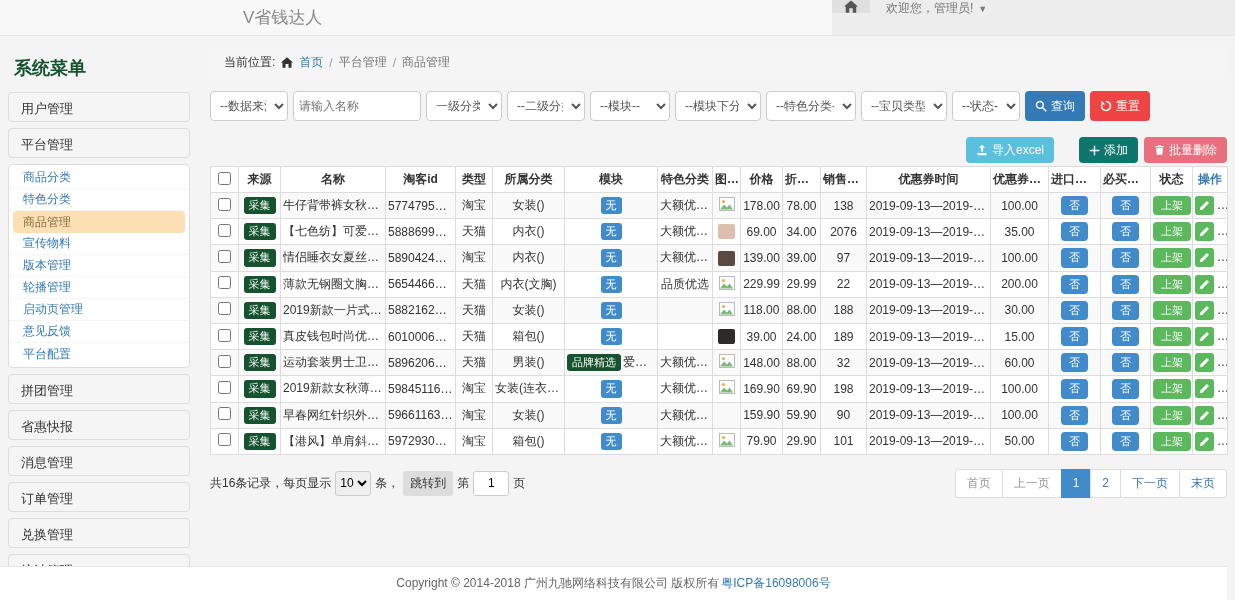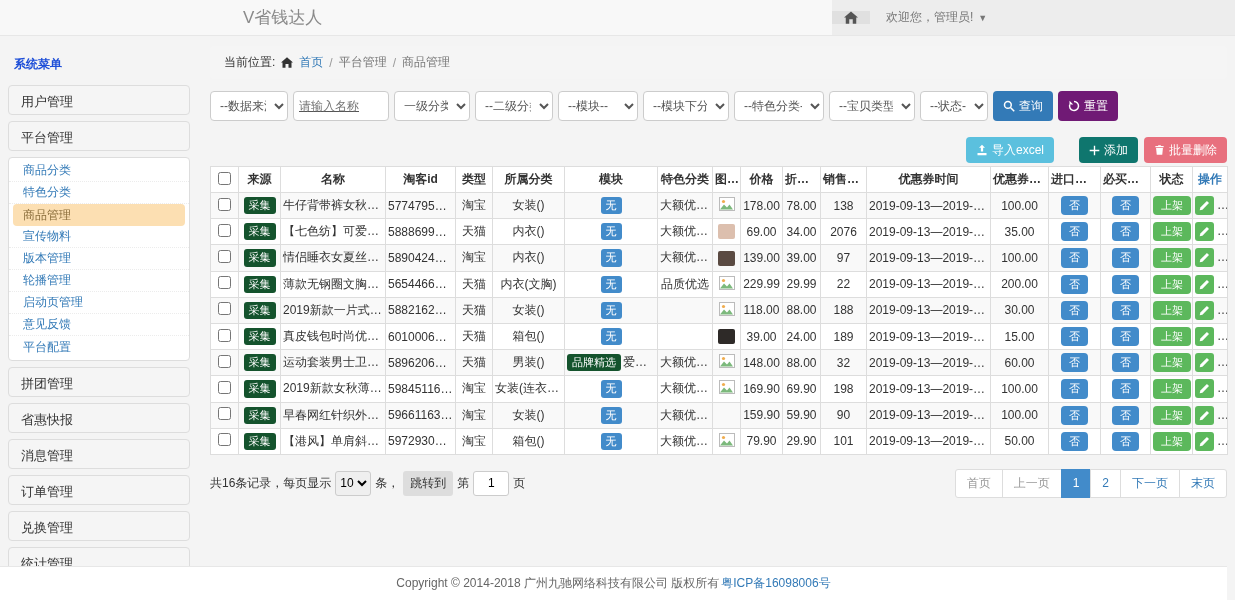--- a/index.html
+++ b/index.html
@@ -2,50 +2,50 @@
 <html><head>
 <meta charset="utf-8">
 <style>
   * { box-sizing: border-box; margin: 0; padding: 0; }
   html,body { width:1235px; height:600px; overflow:hidden; }
   body { font-family:"Liberation Sans","DejaVu Sans",sans-serif; background:#f4f4f4; color:#333; position:relative; }
 
   
   .topbar { height:36px; background:#f8f8f8; border-bottom:1px solid #e7e7e7; display:flex; align-items:center; }
   .brand { margin-left:243px; font-size:17px; color:#8a8a8a; }
-  .top-right { margin-left:auto; display:flex; align-items:center; height:100%; background:#ededed; }
+  .top-right { margin-left:auto; display:flex; align-items:flex-start; height:100%; background:#ededed; }
   .home-btn { width:38px; background:#e0e0e0; display:flex; align-items:center; justify-content:center; cursor:pointer; }
   .welcome { display:flex; align-items:center; gap:5px; padding:0 16px; width:365px; font-size:12px; color:#777; cursor:pointer; }
   .caret { font-size:9px; color:#777; }
 
   
   .page { display:flex; padding:10px 8px 0 8px; }
   .sidebar { width:182px; flex:none; }
-  .sidebar-title { color:#1d4ed8; font-size:12px; font-weight:bold; padding:10px 6px 12px 6px; }
+  .sidebar-title { color:#14532d; font-size:18px; font-weight:bold; padding:10px 6px 12px 6px; }
   .menu-header { background:#f5f5f5; border:1px solid #ddd; border-radius:4px; padding:7px 12px; font-size:13px; color:#333; margin-bottom:6px; height:30px; cursor:pointer; }
   .submenu { background:#fff; border:1px solid #ddd; border-radius:4px; margin-bottom:6px; padding:2px 0; }
   .submenu-item { padding:4px 14px; height:22px; font-size:12px; color:#337ab7; border-bottom:1px dotted #ececec; cursor:pointer; display:flex; align-items:center; }
   .submenu-item:last-child { border-bottom:none; }
   .submenu-item.active { background:#fcdfb2; border-radius:4px; margin:0 4px; padding:4px 10px; color:#8a6d3b; border-bottom:none; }
 
   .main { flex:1; margin-left:20px; min-width:0; }
 
   
   .breadcrumb { background:#f5f5f5; border-radius:4px; padding:8px 14px; font-size:12px; display:flex; align-items:center; gap:6px; margin-bottom:12px; }
   .crumb-home { color:#337ab7; cursor:pointer; }
   .crumb-sep { color:#999; }
   .crumb-item { color:#777; }
 
   
   .filters { display:flex; gap:5px; align-items:center; }
   .filters select, .filters input[type=text] { height:30px; border:1px solid #ccc; border-radius:4px; font-size:12px; color:#555; background:#fff; padding:0 5px; }
   .btn { border:none; border-radius:4px; color:#fff; font-size:12px; display:inline-flex; align-items:center; gap:4px; cursor:pointer; padding:0 10px; height:30px; }
   .btn svg { flex:none; }
   .btn-query { background:#337ab7; }
-  .btn-reset { background:#701a75; }
+  .btn-reset { background:#ef4444; }
 
   
   .toolbar { display:flex; justify-content:flex-end; gap:6px; margin:16px 0 3px; }
   .toolbar .btn { height:26px; }
   .btn-import { background:#5bc0de; }
   .btn-add { background:#0f766e;margin-left:19px; }
   .btn-batch-del { background:#e8707e; }
 
   
   table { width:100%; border-collapse:collapse; background:#fff; font-size:12px; table-layout:fixed; }
@@ -133,21 +133,21 @@
         </svg>
       <span class="crumb-home">首页</span>
       <span class="crumb-sep">/</span>
       <span class="crumb-item">平台管理</span>
       <span class="crumb-sep">/</span>
       <span class="crumb-item">商品管理</span>
     </div>
 
     <div class="filters" id="filters">
         <select style="width: 78px;"><option>--数据来源--</option></select>
-        <input type="text" placeholder="请输入名称" style="width: 96px; text-decoration: underline;">
+        <input type="text" placeholder="请输入名称" style="width: 128px;">
         <select style="width: 76px;"><option>一级分类</option></select>
         <select style="width: 78px;"><option>--二级分类--</option></select>
         <select style="width: 80px;"><option>--模块--</option></select>
         <select style="width: 86px;"><option>--模块下分类--</option></select>
         <select style="width: 90px;"><option>--特色分类--</option></select>
         <select style="width: 86px;"><option>--宝贝类型--</option></select>
         <select style="width: 68px;"><option>--状态--</option></select>
         <button class="btn btn-query">
           <svg width="12" height="12" viewBox="0 0 16 16">
             <circle cx="6.5" cy="6.5" r="4.5" fill="none" stroke="#fff" stroke-width="2"></circle>

